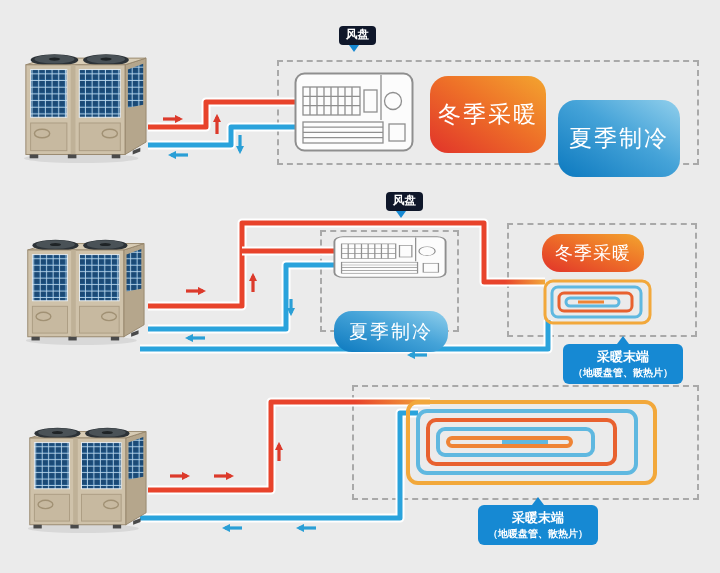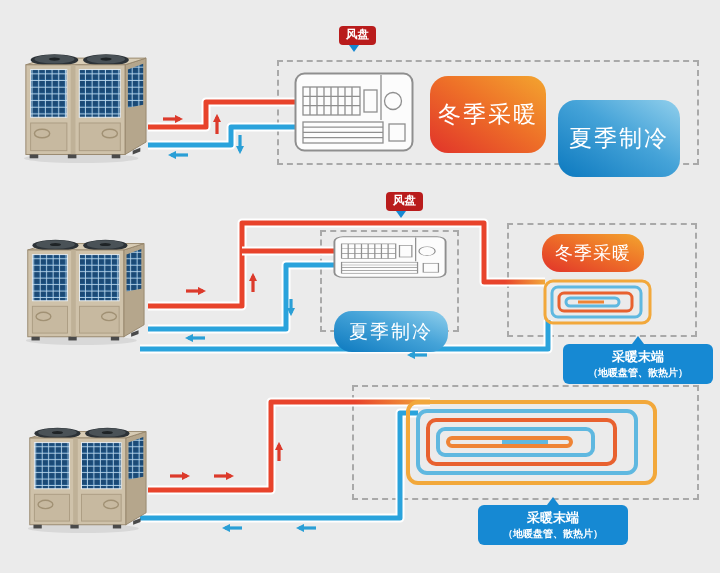--- a/index.html
+++ b/index.html
@@ -4,26 +4,26 @@
 <style>
   html,body{margin:0;padding:0;background:#ebebeb;}
   .canvas{position:relative;width:720px;height:573px;background:#ebebeb;overflow:hidden;
           font-family:"DejaVu Sans","Liberation Sans",sans-serif;}
   .dashed{position:absolute;border:2px dashed #a9a9a9;z-index:1;background:transparent;}
   .icon{position:absolute;z-index:3;}
   .btn{position:absolute;z-index:4;border-radius:18px;color:#fff;font-weight:normal;
        display:flex;align-items:center;justify-content:center;letter-spacing:2px;white-space:nowrap;}
   .btn.hot{background:linear-gradient(to top right,#e1332a,#ee7128 55%,#f3a52f);}
   .btn.cold{background:linear-gradient(to top right,#0c79bf,#45a3d8 55%,#91cfec);margin-top:24px;}
-  .tag{position:absolute;z-index:5;background:#b91c1c;color:#fff;font-size:11.5px;font-weight:bold;
+  .tag{position:absolute;z-index:5;background:#0f172a;color:#fff;font-size:11.5px;font-weight:bold;
        padding:2px 7px 3px;border-radius:4px;line-height:1.2;white-space:nowrap;}
   .tag::after{content:"";position:absolute;top:100%;left:28%;width:0;height:0;
        border-left:5px solid transparent;border-right:5px solid transparent;border-top:7px solid #1689d3;}
   .term{position:absolute;z-index:5;background:#1689d3;color:#fff;border-radius:6px;
-       text-align:center;padding:4px 25px 5px;line-height:1.35;white-space:nowrap;}
+       text-align:center;padding:4px 10px 5px;line-height:1.35;white-space:nowrap;}
   .term::before{content:"";position:absolute;bottom:100%;left:50%;margin-left:-6px;width:0;height:0;
        border-left:6px solid transparent;border-right:6px solid transparent;border-bottom:8px solid #1689d3;}
   .term .t1{font-size:13px;font-weight:bold;}
   .term .t2{font-size:10px;font-weight:bold;}
   #pipes{position:absolute;left:0;top:0;z-index:2;}
   .case{stroke:#ffffff;stroke-width:9;fill:none;stroke-linejoin:round;}
   .hot{stroke:#e8432b;stroke-width:5;fill:none;stroke-linejoin:round;}
   .cold{stroke:#2aa3dc;stroke-width:5;fill:none;stroke-linejoin:round;}
   .arh{stroke:#dc3a2b;stroke-width:3.2;fill:none;}
   .arc{stroke:#2a9fd6;stroke-width:3.2;fill:none;}

